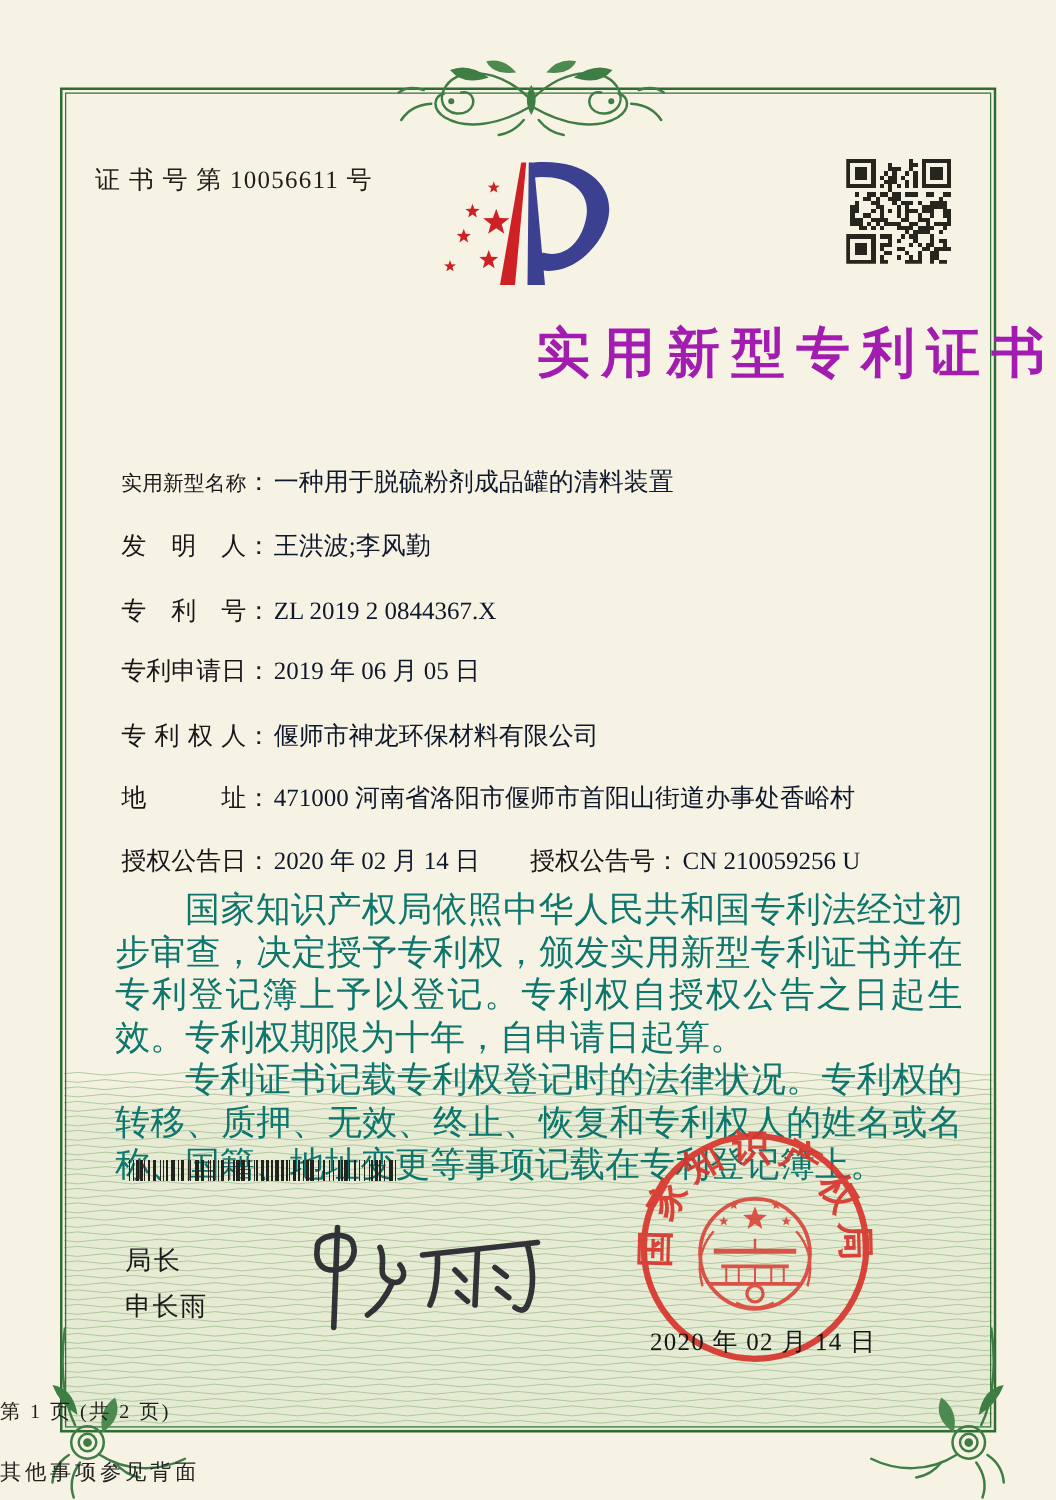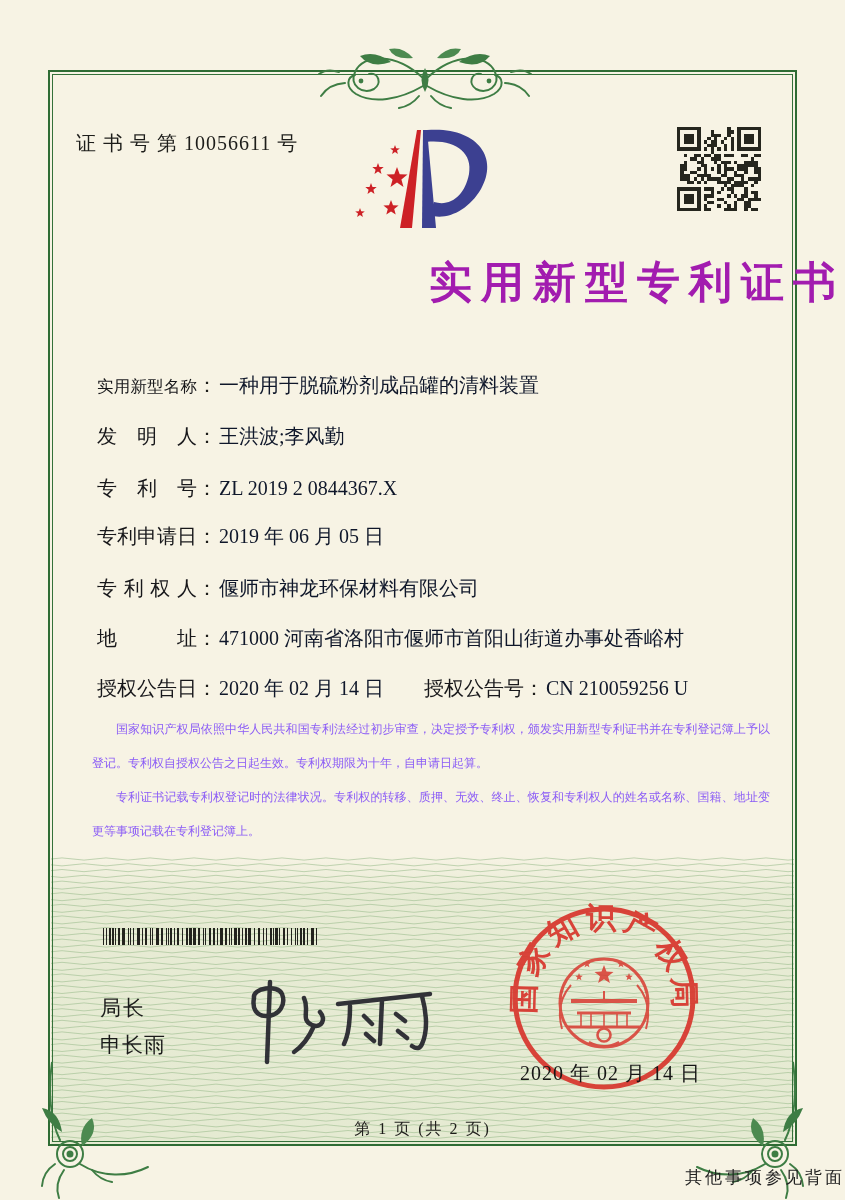--- a/index.html
+++ b/index.html
@@ -20,31 +20,31 @@
   
   .row{left:97px;white-space:nowrap;font-size:20px;}
   .flabel{display:inline-block;width:100px;text-align:justify;text-align-last:justify;
           text-justify:inter-character;vertical-align:baseline;color:#17171a;}
   .fl-long{font-size:16.5px;}
   .fcolon{display:inline-block;width:18px;}
   .fvalue{margin-left:4px;color:#0f172a;}
   .pair2{position:absolute;left:327px;top:0;white-space:nowrap;}
   .pair2 .flabel{width:100px;}
   
-  .paras{left:92px;top:712px;width:678px;font-size:12px;line-height:34px;
-         text-align:justify;color:#8b5cf6;}
+  .paras{left:92px;top:712px;width:678px;font-size:28px;line-height:34px;
+         text-align:justify;color:#0f766e;}
   .paras p{margin:0;text-indent:2em;}
   
   .band{left:51px;top:856px;width:743px;height:288px;
         background:linear-gradient(180deg,rgba(213,226,193,0) 0%,rgba(213,226,193,.45) 14%,rgba(214,227,195,.55) 100%);}
   .director{left:100px;top:994px;font-size:21px;letter-spacing:2px;color:#1a1a1a;}
   .director2{left:100px;top:1031px;font-size:21px;letter-spacing:1px;color:#1a1a1a;text-align:right;}
   .issue-date{left:520px;top:1060px;font-size:20px;letter-spacing:1px;color:#161616;}
-  .page-info{left:0;right:0;top:1119px;text-align:center;font-size:16px;letter-spacing:2px;}
-  .back-note{left:0;right:0;top:1166px;text-align:right;font-size:17px;letter-spacing:3px;color:#222;}
+  .page-info{left:0;right:0;top:1119px;text-align:left;font-size:16px;letter-spacing:2px;}
+  .back-note{left:0;right:0;top:1166px;text-align:left;font-size:17px;letter-spacing:3px;color:#222;}
   svg{display:block;}
 </style>
 </head>
 <body>
 
 <div class="abs band">
   <svg width="743" height="288" viewBox="0 0 743 288" style="opacity:.8">
       <path d="M0 3.0 q11 -2.2 22 0 q11 2.2 22 0 q11 -2.2 22 0 q11 2.2 22 0 q11 -2.2 22 0 q11 2.2 22 0 q11 -2.2 22 0 q11 2.2 22 0 q11 -2.2 22 0 q11 2.2 22 0 q11 -2.2 22 0 q11 2.2 22 0 q11 -2.2 22 0 q11 2.2 22 0 q11 -2.2 22 0 q11 2.2 22 0 q11 -2.2 22 0 q11 2.2 22 0 q11 -2.2 22 0 q11 2.2 22 0 q11 -2.2 22 0 q11 2.2 22 0 q11 -2.2 22 0 q11 2.2 22 0 q11 -2.2 22 0 q11 2.2 22 0 q11 -2.2 22 0 q11 2.2 22 0 q11 -2.2 22 0 q11 2.2 22 0 q11 -2.2 22 0 q11 2.2 22 0 q11 -2.2 22 0 q11 2.2 22 0" fill="none" stroke="#9fbf92" stroke-width="0.8"></path>
       <path d="M0 8.8 q11 2.2 22 0 q11 -2.2 22 0 q11 2.2 22 0 q11 -2.2 22 0 q11 2.2 22 0 q11 -2.2 22 0 q11 2.2 22 0 q11 -2.2 22 0 q11 2.2 22 0 q11 -2.2 22 0 q11 2.2 22 0 q11 -2.2 22 0 q11 2.2 22 0 q11 -2.2 22 0 q11 2.2 22 0 q11 -2.2 22 0 q11 2.2 22 0 q11 -2.2 22 0 q11 2.2 22 0 q11 -2.2 22 0 q11 2.2 22 0 q11 -2.2 22 0 q11 2.2 22 0 q11 -2.2 22 0 q11 2.2 22 0 q11 -2.2 22 0 q11 2.2 22 0 q11 -2.2 22 0 q11 2.2 22 0 q11 -2.2 22 0 q11 2.2 22 0 q11 -2.2 22 0 q11 2.2 22 0 q11 -2.2 22 0" fill="none" stroke="#9fbf92" stroke-width="0.8"></path>
       <path d="M0 14.6 q11 -2.2 22 0 q11 2.2 22 0 q11 -2.2 22 0 q11 2.2 22 0 q11 -2.2 22 0 q11 2.2 22 0 q11 -2.2 22 0 q11 2.2 22 0 q11 -2.2 22 0 q11 2.2 22 0 q11 -2.2 22 0 q11 2.2 22 0 q11 -2.2 22 0 q11 2.2 22 0 q11 -2.2 22 0 q11 2.2 22 0 q11 -2.2 22 0 q11 2.2 22 0 q11 -2.2 22 0 q11 2.2 22 0 q11 -2.2 22 0 q11 2.2 22 0 q11 -2.2 22 0 q11 2.2 22 0 q11 -2.2 22 0 q11 2.2 22 0 q11 -2.2 22 0 q11 2.2 22 0 q11 -2.2 22 0 q11 2.2 22 0 q11 -2.2 22 0 q11 2.2 22 0 q11 -2.2 22 0 q11 2.2 22 0" fill="none" stroke="#9fbf92" stroke-width="0.8"></path>

